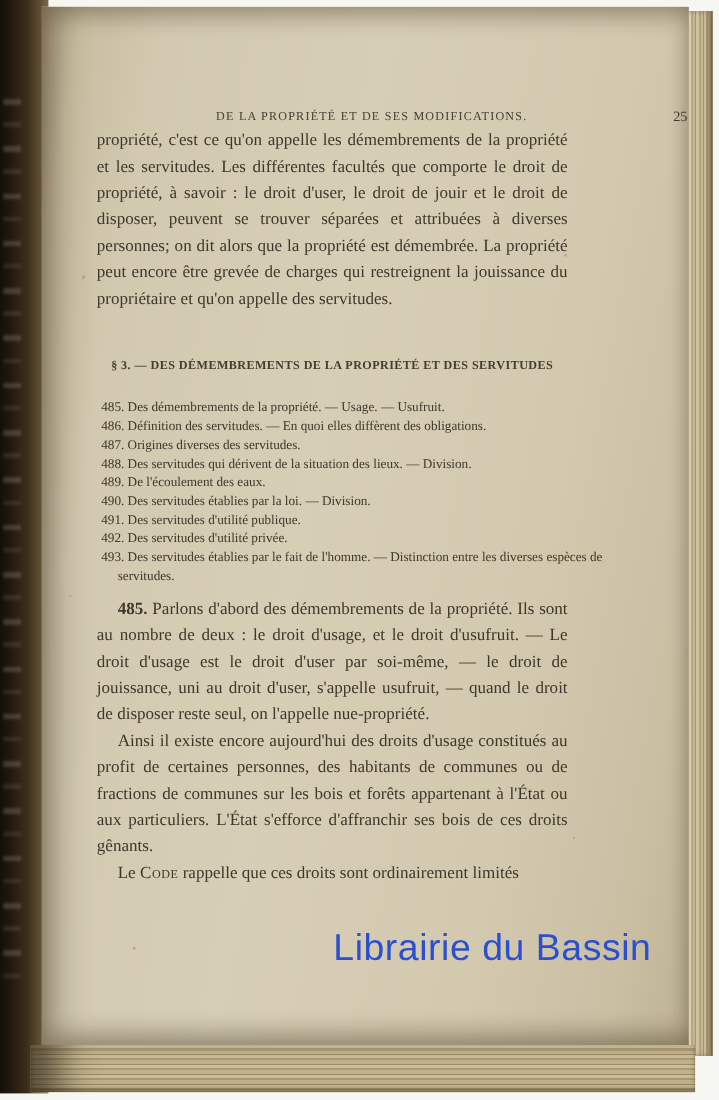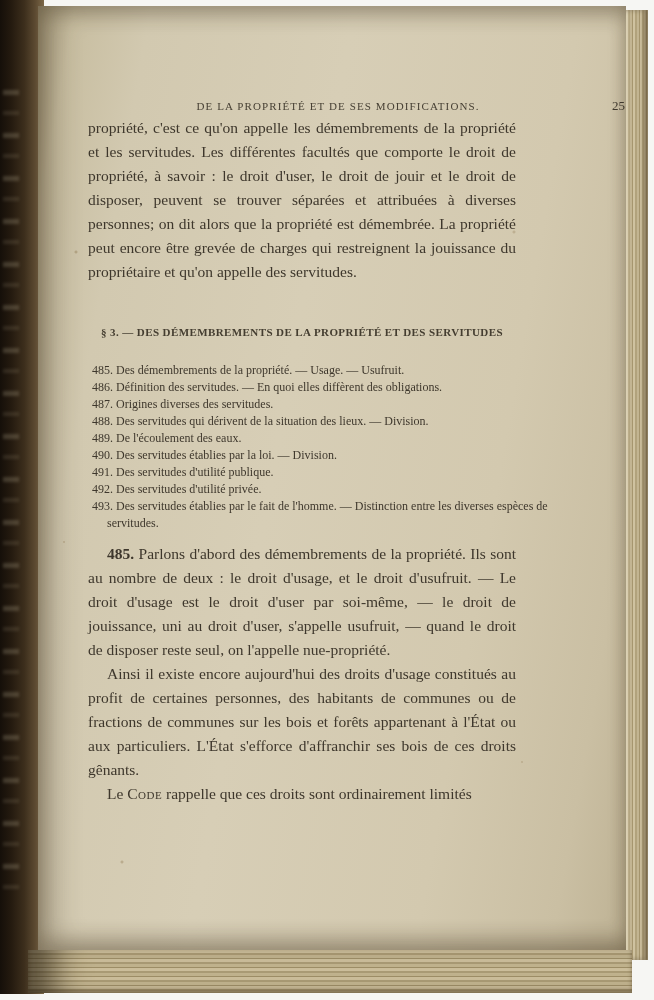--- a/index.html
+++ b/index.html
@@ -139,14 +139,15 @@
       <p><span>Le </span><span class="smallcaps">Code</span><span> rappelle que ces droits sont ordinairement limités</span></p>
 
     </div>
 
     <div class="foxing"></div>
   </div>
 
   <div class="page-edges-right"></div>
   <div class="page-edges-bottom"></div>
 
+  <div class="watermark">Librairie du Bassin</div>
 
 </div>
 
 </body></html>

